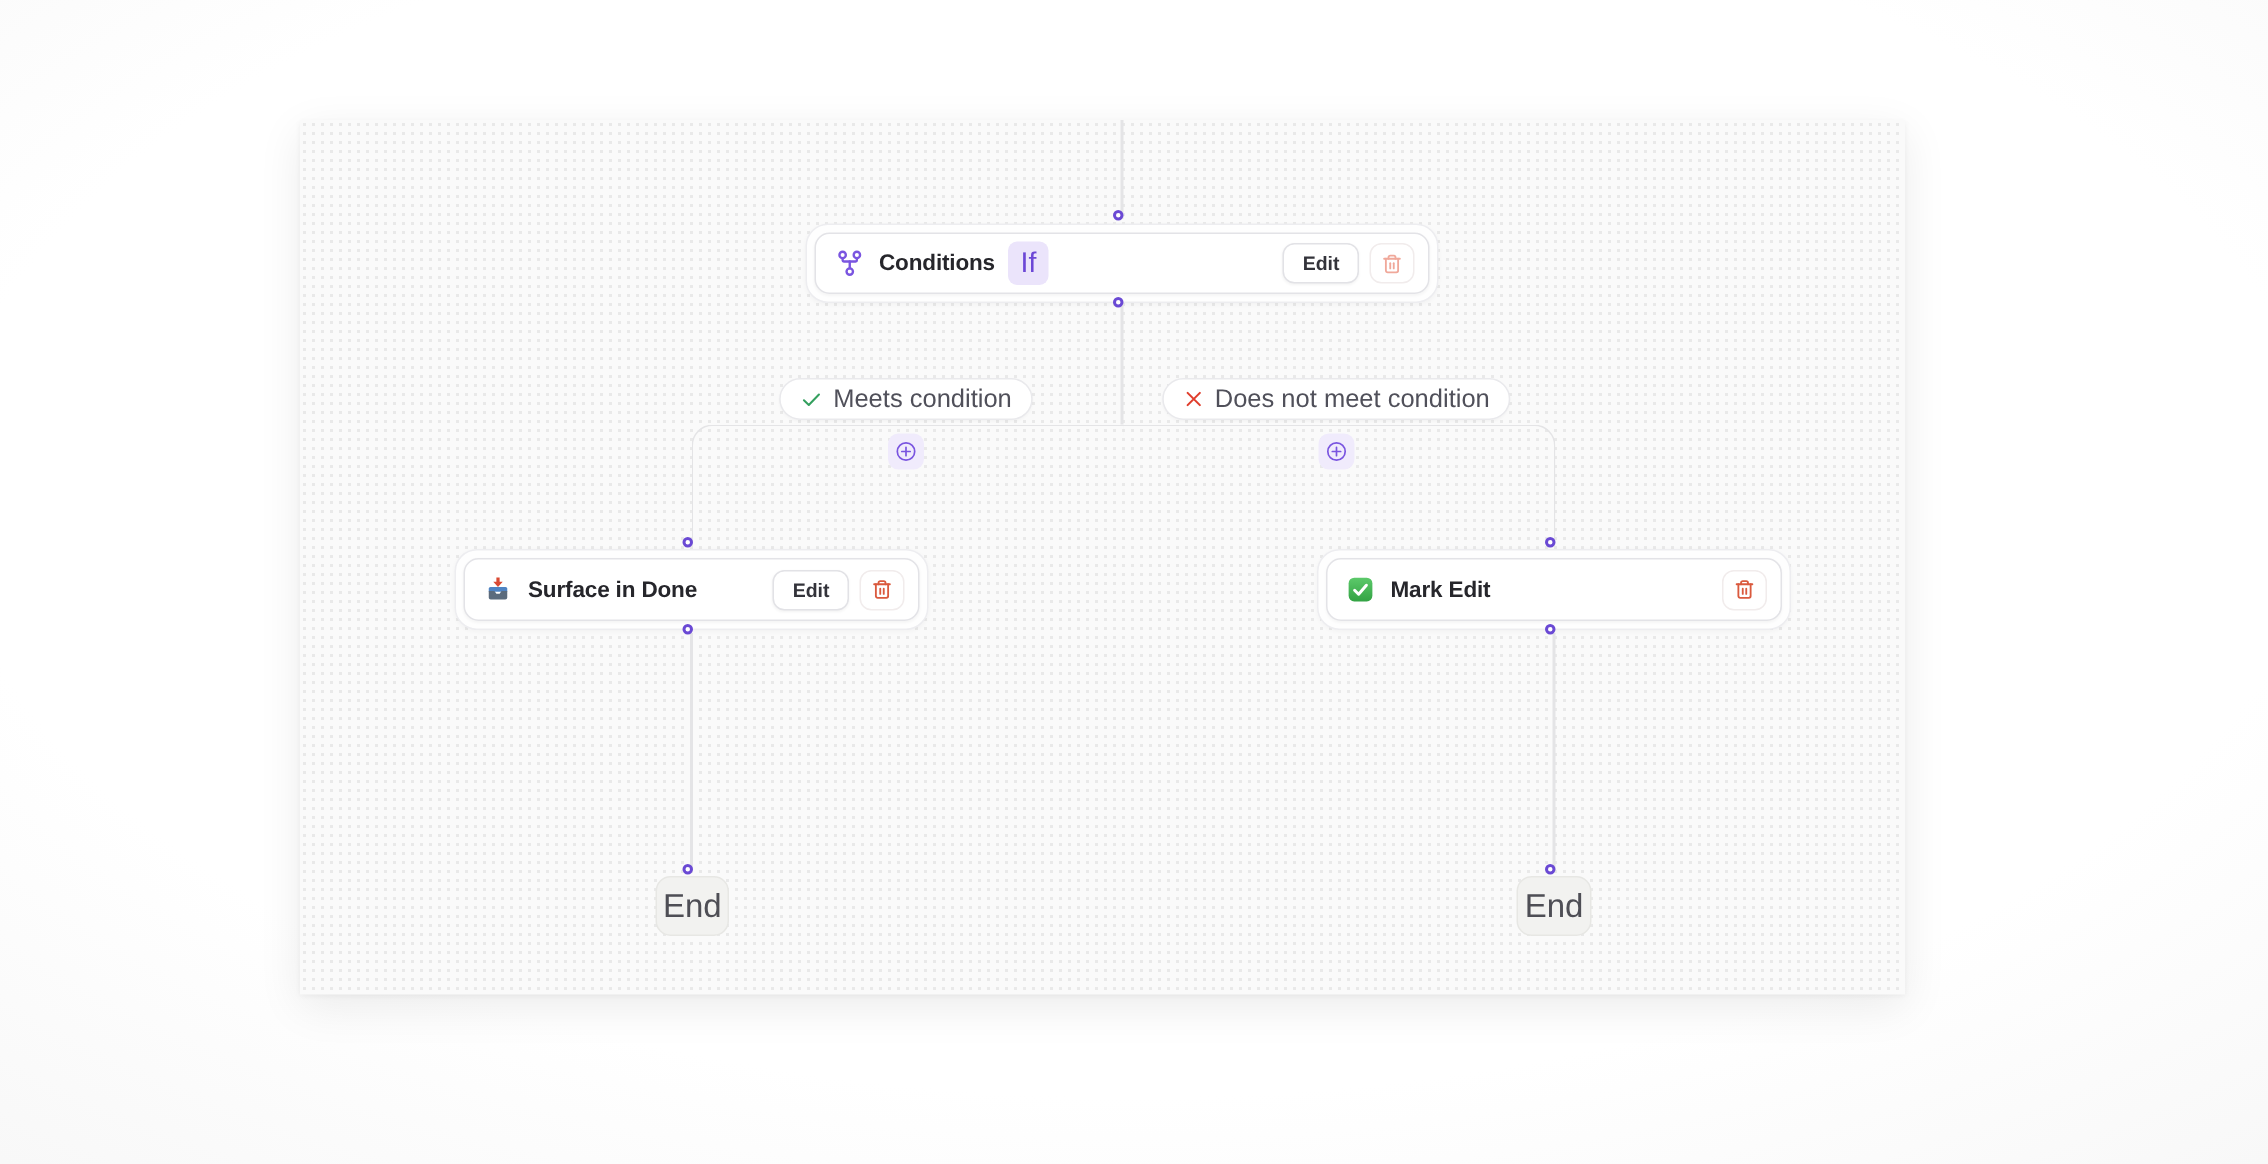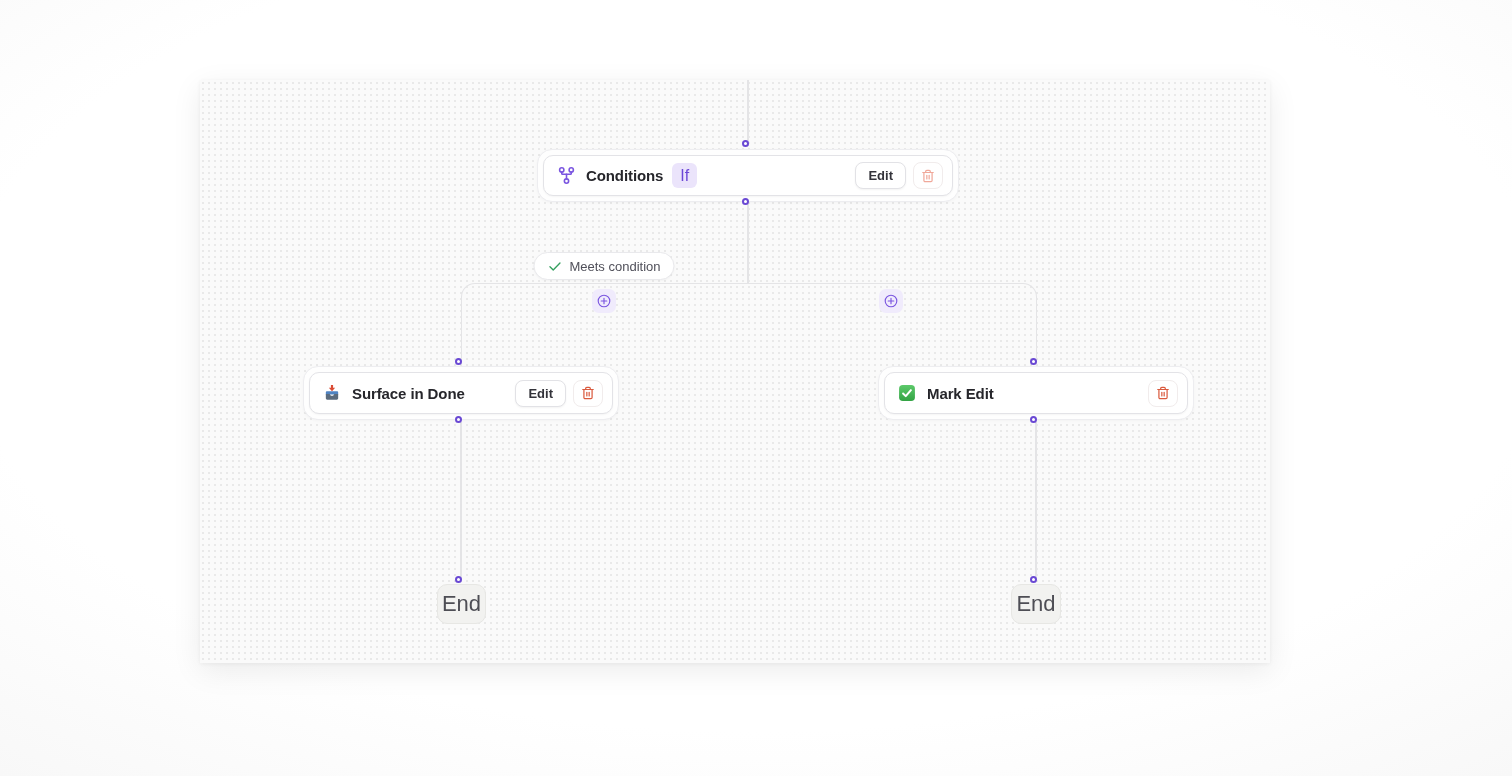--- a/index.html
+++ b/index.html
@@ -33,40 +33,40 @@
     box-shadow: 0 1px 3px rgba(20,20,30,.03);
   }
   .node-card {
     height:100%; background:#fff; border:1px solid #e3e3e7; border-radius:10px;
     display:flex; align-items:center; padding:0 9px 0 12px;
     box-shadow: 0 1px 2px rgba(16,16,24,.04);
   }
   .node-icon { width:20px; height:20px; flex:0 0 auto; display:grid; place-items:center; }
   .node-title { margin-left:10px; font-size:15px; font-weight:700; color:#26262b; letter-spacing:-.1px; white-space:nowrap; }
   .badge {
-    margin-left:9px; background:#ebe4fb; color:#6c47d6; font-size:16px; font-weight:500;
+    margin-left:9px; background:#ebe4fb; color:#6c47d6; font-size:19px; font-weight:500;
     padding:2px 8px; border-radius:6px; line-height:1.35;
   }
   .spacer { flex:1; }
   .btn-edit {
     height:27px; padding:0 12px; border-radius:8px; border:1px solid #e2e2e6; background:#fff;
     font-family:inherit; font-size:13px; font-weight:700; color:#33333a; cursor:pointer;
     box-shadow:0 1px 2px rgba(0,0,0,.05); margin-right:7px;
   }
   .btn-trash {
     height:27px; width:30px; border-radius:8px; border:1px solid #f1ecec; background:#fff;
     display:grid; place-items:center; cursor:pointer;
   }
   
   .pill {
     position:absolute; z-index:3; transform:translateX(-50%);
     height:28px; padding:0 13px; border-radius:999px; background:#fff;
     border:1px solid #e9e9ec; box-shadow:0 1px 2px rgba(0,0,0,.03);
     display:flex; align-items:center; gap:7px;
-    font-size:13px; color:#50505a; white-space:nowrap;
+    font-size:17px; color:#50505a; white-space:nowrap;
   }
   
   .btn-add {
     position:absolute; z-index:3; width:24px; height:24px; border-radius:7px; border:none;
     background:#f0ebfc; display:grid; place-items:center; cursor:pointer;
   }
   
   .end-node {
     position:absolute; z-index:3; background:#f2f2f0; border:1px solid #e7e7e4; border-radius:10px;
     display:grid; place-items:center; font-size:22px; color:#4e4e55;
@@ -120,20 +120,26 @@
         </button>
       </div>
     </div>
 
     <div class="pill" style="left:404px; top:172px;">
       <svg width="15" height="15" viewBox="0 0 24 24" fill="none" stroke="#35a05f" stroke-width="2.2" stroke-linecap="round" stroke-linejoin="round">
           <path d="M4 12.5l5.2 5L20 6.5"></path>
         </svg>
       <span>Meets condition</span>
     </div>
+    <div class="pill" style="left:691px; top:172px;">
+      <svg width="14" height="14" viewBox="0 0 24 24" fill="none" stroke="#e03e2d" stroke-width="2.4" stroke-linecap="round">
+          <path d="M5 5l14 14M19 5L5 19"></path>
+        </svg>
+      <span>Does not meet condition</span>
+    </div>
 
     <button class="btn-add" style="left:392px; top:209px;">
       <svg width="16" height="16" viewBox="0 0 24 24" fill="none" stroke="#7a55e0" stroke-width="1.7" stroke-linecap="round">
           <circle cx="12" cy="12" r="8.7"></circle>
           <path d="M7.8 12h8.4M12 7.8v8.4"></path>
         </svg>
     </button>
     <button class="btn-add" style="left:679px; top:209px;">
       <svg width="16" height="16" viewBox="0 0 24 24" fill="none" stroke="#7a55e0" stroke-width="1.7" stroke-linecap="round">
           <circle cx="12" cy="12" r="8.7"></circle>

